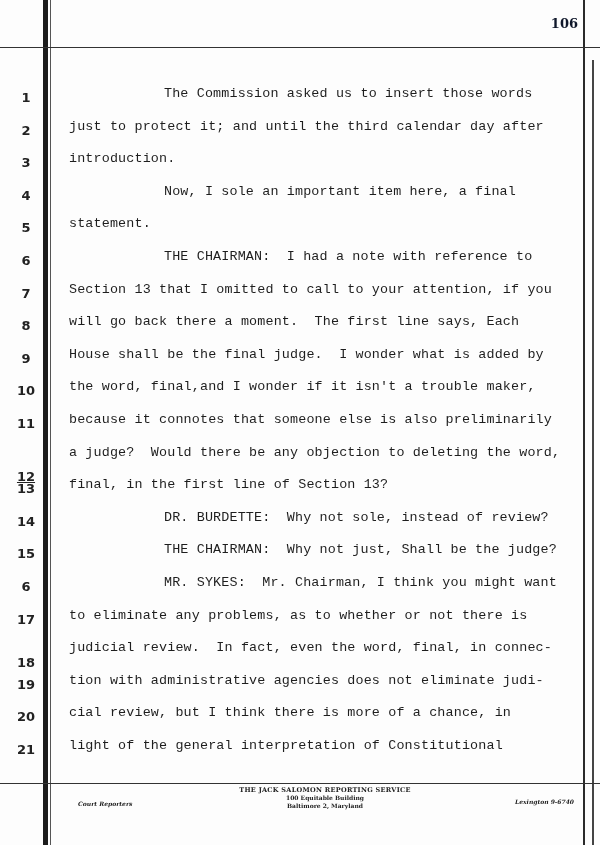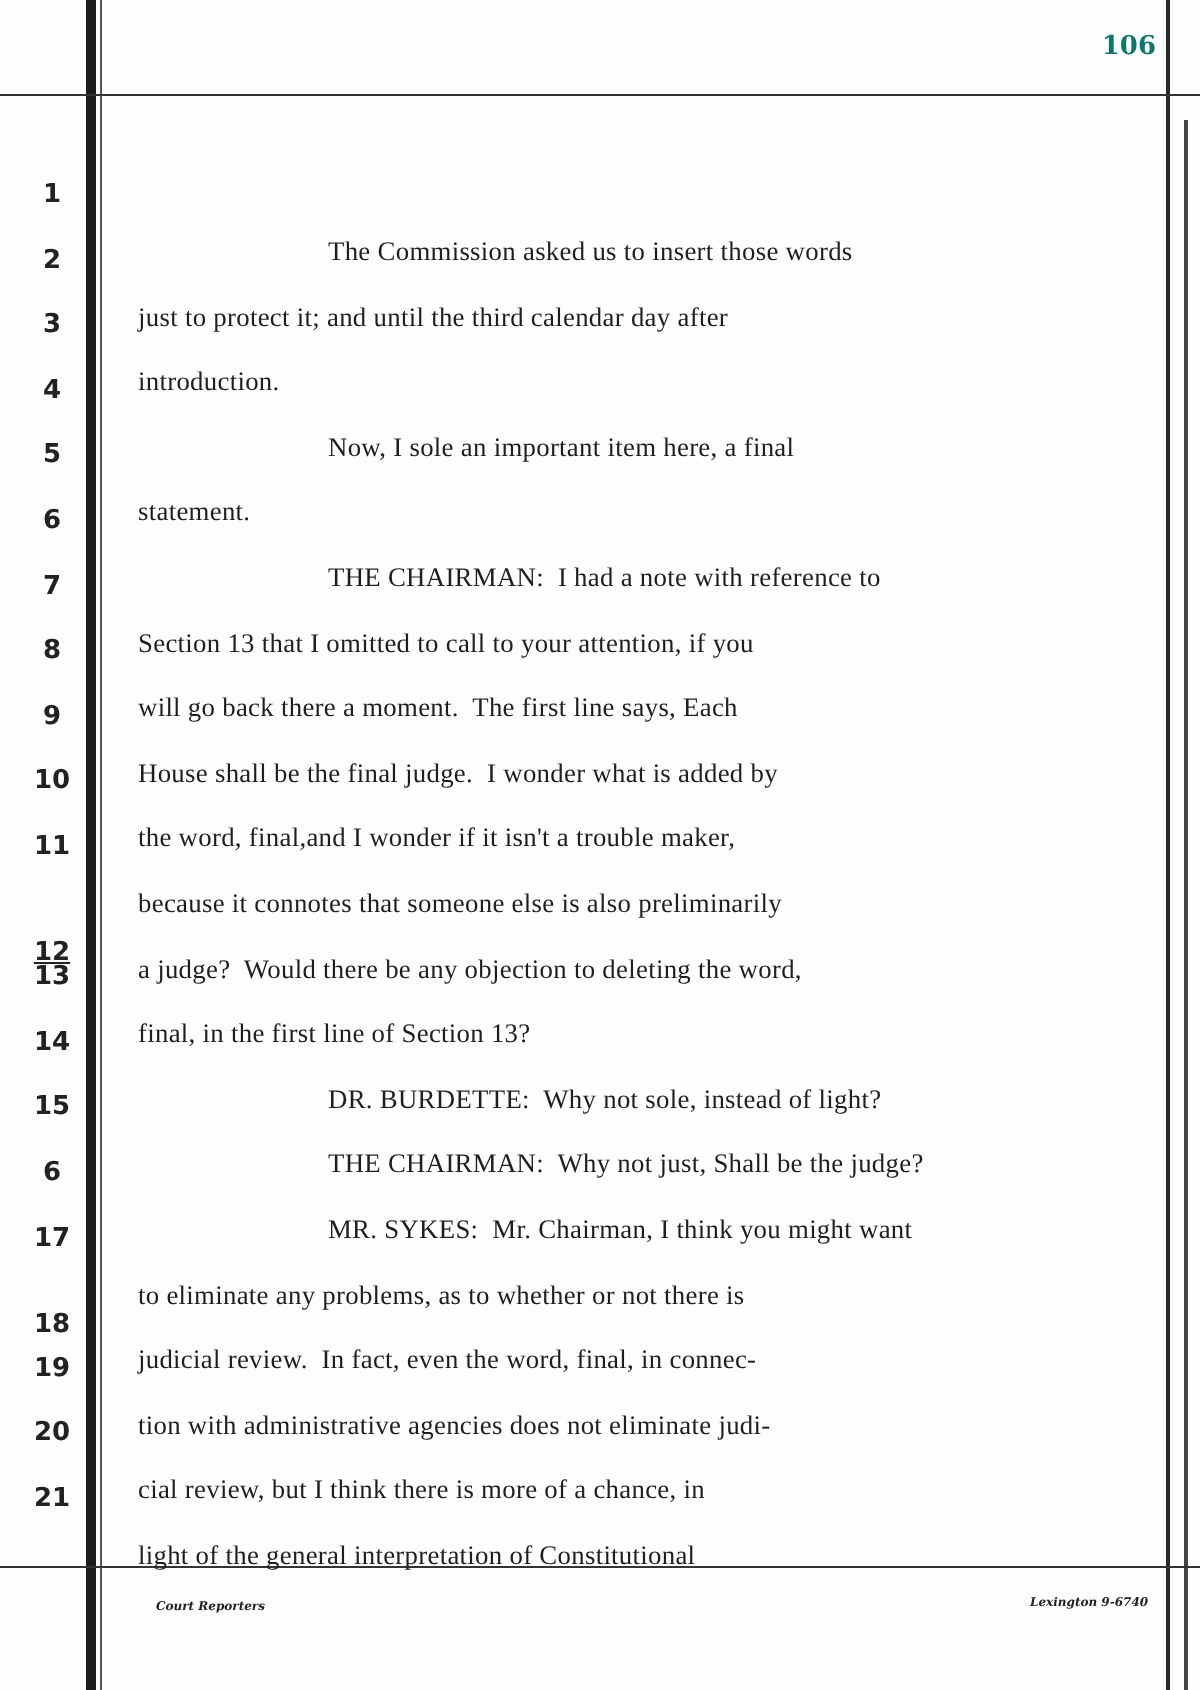--- a/index.html
+++ b/index.html
@@ -60,21 +60,21 @@
       width: 600px; height: 1px;
       background: #333;
     }
     .page-number {
       position: absolute;
       right: 22px;
       top: 16px;
       font-family: "DejaVu Serif", "Liberation Serif", serif;
       font-size: 13px;
       font-weight: bold;
-      color: #0f766e;
+      color: #0f172a;
     }
     .line-numbers {
       position: absolute;
       left: 0;
       top: 0;
       width: 40px;
     }
     .line-number {
       position: absolute;
       left: 14px;
@@ -87,25 +87,24 @@
     }
     .text-lines {
       position: absolute;
       left: 0; top: 0;
       width: 600px;
     }
     .text-line {
       position: absolute;
       left: 69px;
       white-space: pre;
-      font-family: Liberation Serif, serif;
+      font-family: Liberation Mono, monospace;
       font-size: 13.4px;
       letter-spacing: 0.15px;
       color: #1e1e1e;
-      margin-top: 32px;
     }
     .text-line.indent {
       left: 164px;
     }
     .footer {
       position: absolute;
       left: 0; top: 784px;
       width: 600px; height: 60px;
     }
     .footer-center {
@@ -193,27 +192,32 @@
       <div class="text-line indent" style="top: 183.8px;">Now, I sole an important item here, a final</div>
       <div class="text-line" style="top: 216.4px;">statement.</div>
       <div class="text-line indent" style="top: 249px;">THE CHAIRMAN:  I had a note with reference to</div>
       <div class="text-line" style="top: 281.6px; text-align: center;">Section 13 that I omitted to call to your attention, if you</div>
       <div class="text-line" style="top: 314.2px;">will go back there a moment.  The first line says, Each</div>
       <div class="text-line" style="top: 346.8px;">House shall be the final judge.  I wonder what is added by</div>
       <div class="text-line" style="top: 379.4px;">the word, final,and I wonder if it isn't a trouble maker,</div>
       <div class="text-line" style="top: 412px;">because it connotes that someone else is also preliminarily</div>
       <div class="text-line" style="top: 444.6px;">a judge?  Would there be any objection to deleting the word,</div>
       <div class="text-line" style="top: 477.2px;">final, in the first line of Section 13?</div>
-      <div class="text-line indent" style="top: 509.8px;">DR. BURDETTE:  Why not sole, instead of light?</div>
+      <div class="text-line indent" style="top: 509.8px;">DR. BURDETTE:  Why not sole, instead of review?</div>
       <div class="text-line indent" style="top: 542.4px;">THE CHAIRMAN:  Why not just, Shall be the judge?</div>
       <div class="text-line indent" style="top: 575px;">MR. SYKES:  Mr. Chairman, I think you might want</div>
       <div class="text-line" style="top: 607.6px;">to eliminate any problems, as to whether or not there is</div>
       <div class="text-line" style="top: 640.2px;">judicial review.  In fact, even the word, final, in connec-</div>
       <div class="text-line" style="top: 672.8px;">tion with administrative agencies does not eliminate judi-</div>
       <div class="text-line" style="top: 705.4px;">cial review, but I think there is more of a chance, in</div>
       <div class="text-line" style="top: 738px;">light of the general interpretation of Constitutional</div>
     </div>
 
   <div class="footer">
     <div class="footer-left">Court Reporters</div>
+    <div class="footer-center">
+      <span class="footer-firm">THE JACK SALOMON REPORTING SERVICE</span>
+      <span class="footer-address">100 Equitable Building</span>
+      <span class="footer-address">Baltimore 2, Maryland</span>
+    </div>
     <div class="footer-right">Lexington 9-6740</div>
   </div>
 </div>
 
 </body></html>

